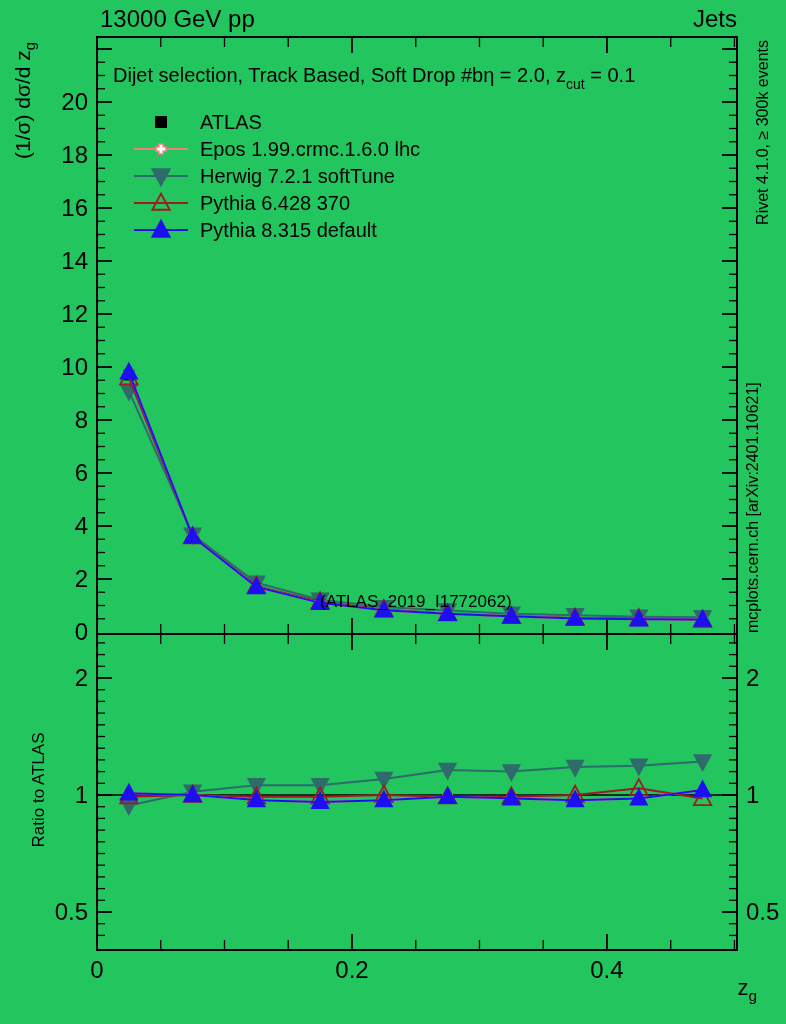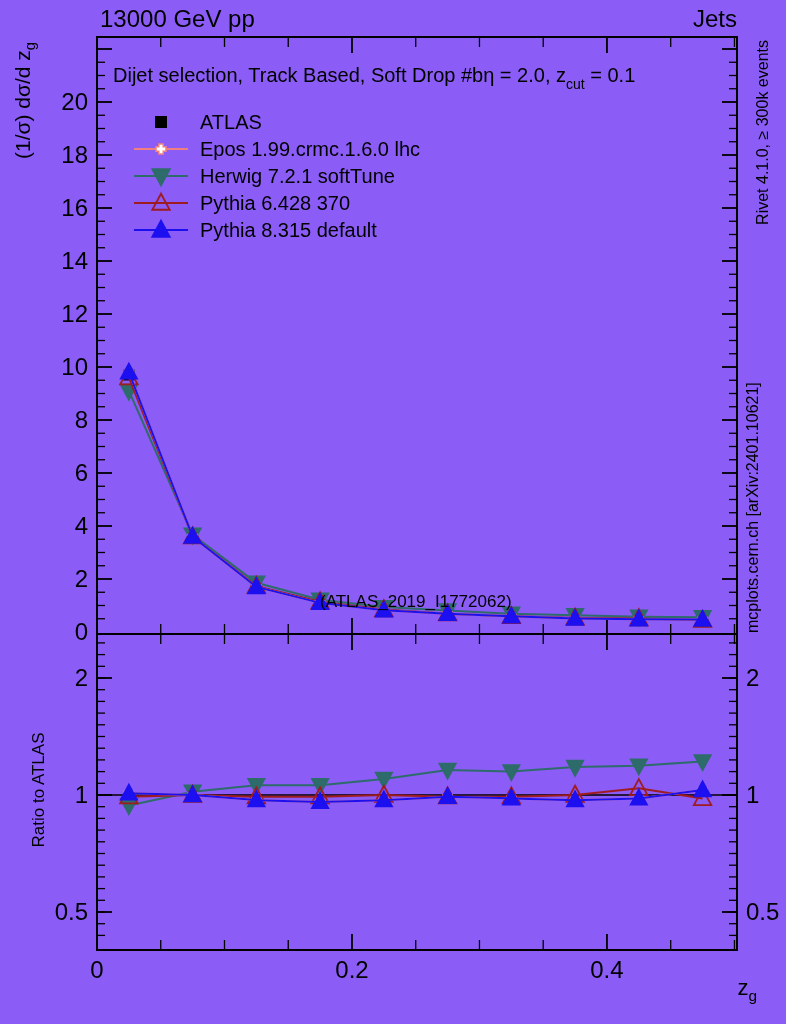--- a/index.html
+++ b/index.html
@@ -1,16 +1,16 @@
 <!DOCTYPE html>
 <html><head>
 <meta charset="utf-8">
 <style>
   html,body{margin:0;padding:0;background:#fff;}
-  #stage{position:relative;width:786px;height:1024px;background:#8b5cf6;overflow:hidden;
+  #stage{position:relative;width:786px;height:1024px;background:#22c55e;overflow:hidden;
          font-family:"Liberation Sans","DejaVu Sans",sans-serif;}
   svg text{font-family:"Liberation Sans","DejaVu Sans",sans-serif;fill:#000;}
 </style>
 </head>
 <body>
 
 <div id="stage">
 <svg id="plot" width="786" height="1024" viewBox="0 0 786 1024">
 
   <text x="100" y="27" font-size="24">13000 GeV pp</text>

